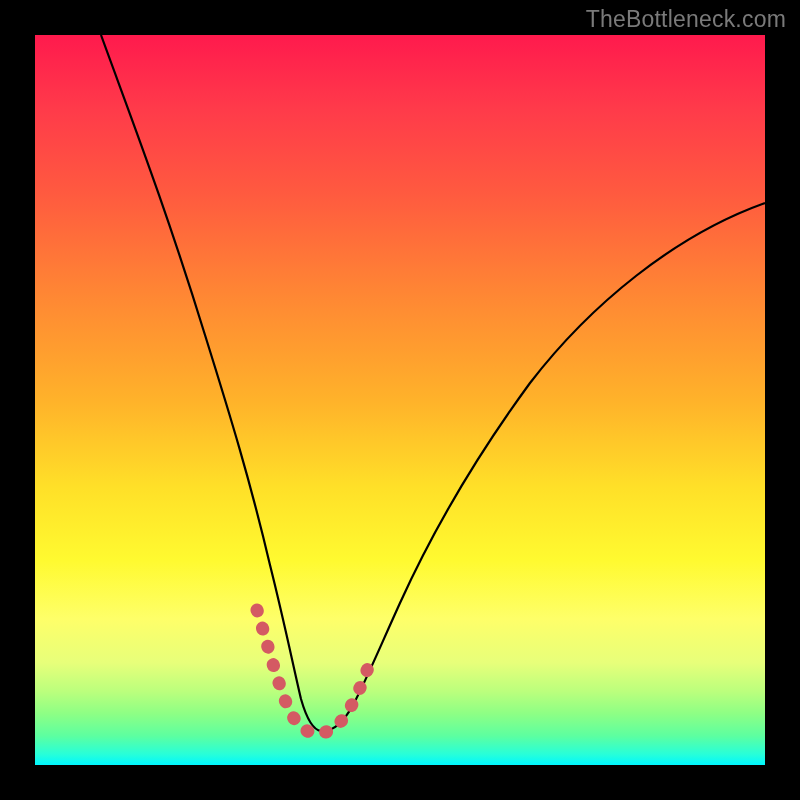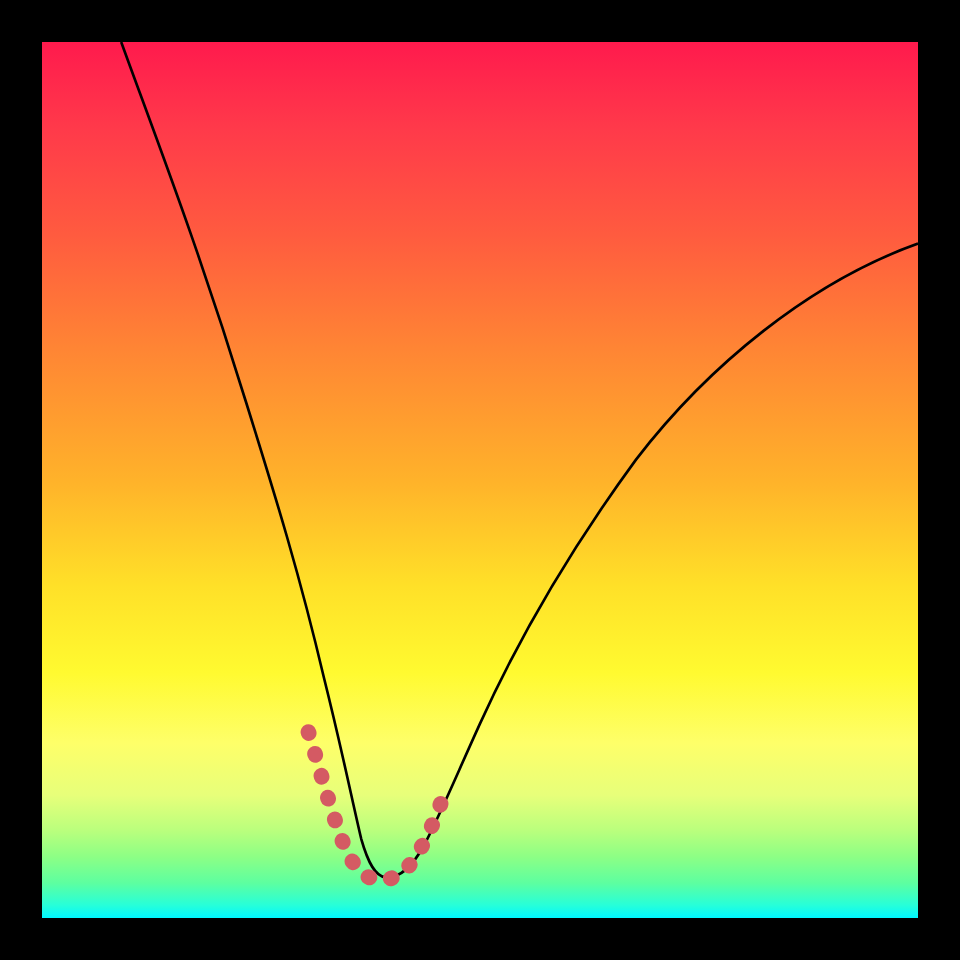--- a/index.html
+++ b/index.html
@@ -76,13 +76,14 @@
                C 395 502, 435 430, 495 348
                C 555 270, 640 200, 730 168" fill="none" stroke="#000" stroke-width="2.2"></path>
       <path d="M 222 575
                C 230 600, 240 640, 252 670
                C 260 688, 268 697, 280 698
                C 292 699, 302 694, 312 678
                C 322 662, 330 642, 336 624" fill="none" stroke="#d45a63" stroke-width="13" stroke-linecap="round" stroke-dasharray="1 18"></path>
     </svg>
   </div>
 
+  <div class="watermark">TheBottleneck.com</div>
 </div>
 
 </body></html>

